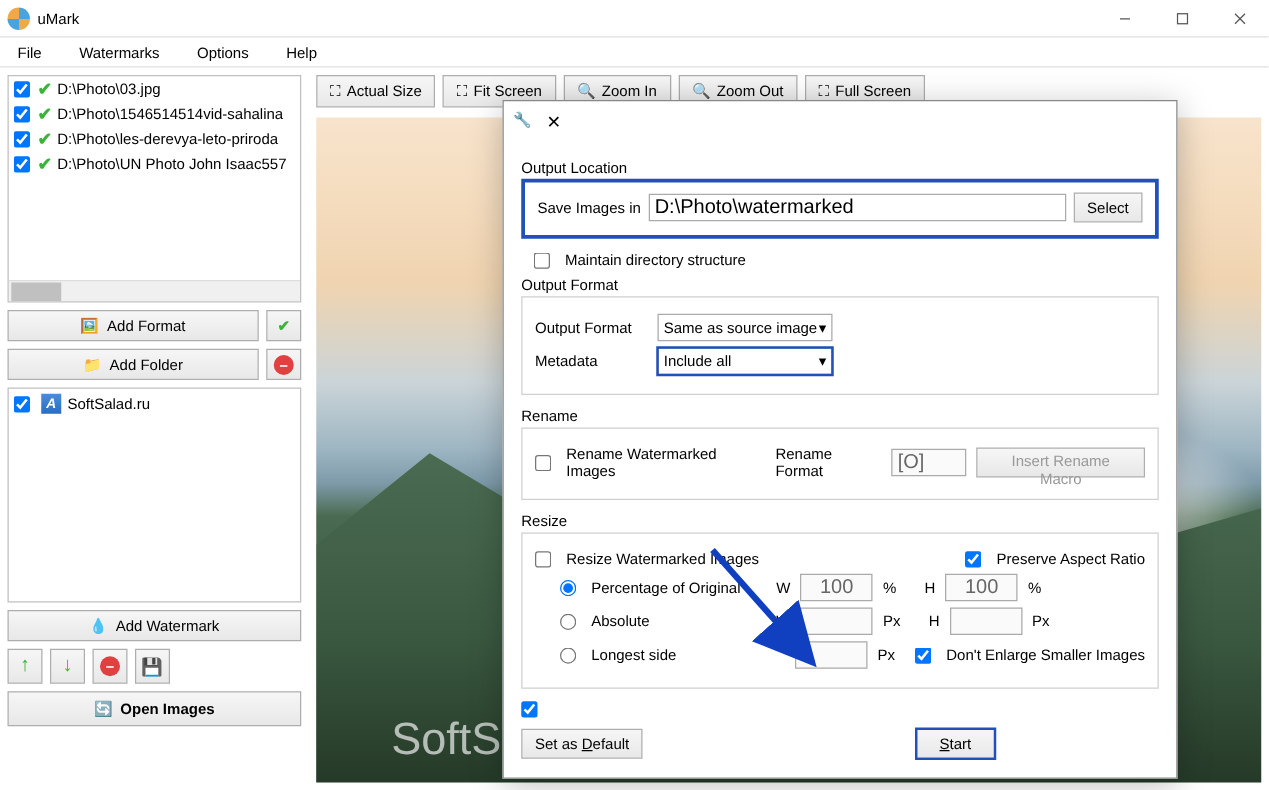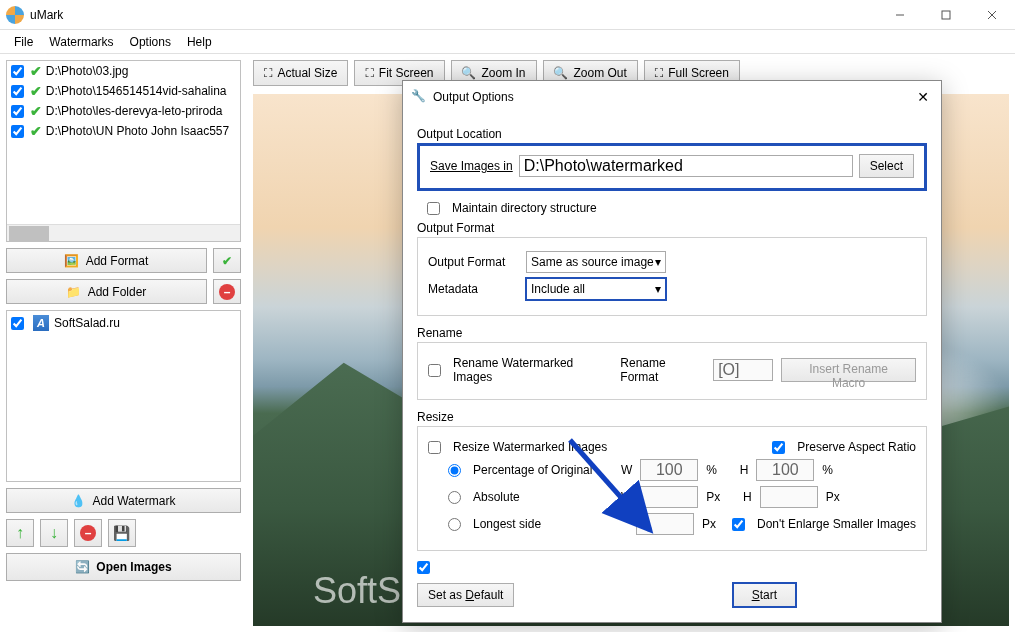--- a/index.html
+++ b/index.html
@@ -6,21 +6,21 @@
 body { background: #fff; width: 1015px; height: 632px; overflow: hidden; position: relative; }
 
 
 .titlebar { height: 30px; display: flex; align-items: center; padding-left: 6px; border-bottom: 1px solid #e0e0e0; }
 .titlebar .logo { width: 18px; height: 18px; border-radius: 50%; background: conic-gradient(#4aa3df 0 90deg, #f0a848 90deg 180deg, #4aa3df 180deg 270deg, #f0a848 270deg 360deg); margin-right: 6px; }
 .titlebar .title { flex: 1; font-size: 12px; }
 .titlebar .winbtn { width: 46px; height: 30px; display: flex; align-items: center; justify-content: center; }
 .titlebar .winbtn svg { stroke: #555; fill: none; }
 
 
-.menubar { height: 24px; display: flex; align-items: center; padding-left: 6px; gap: 0; border-bottom: 1px solid #e0e0e0; }
+.menubar { height: 24px; display: flex; align-items: center; padding-left: 6px; gap: 14px; border-bottom: 1px solid #e0e0e0; }
 .menubar .menuitem { padding: 3px 8px; cursor: default; }
 
 
 .main { display: flex; height: 578px; }
 .sidebar { width: 247px; padding: 6px; display: flex; flex-direction: column; gap: 6px; }
 .listbox { border: 1px solid #c0c0c0; background: #fff; height: 182px; overflow: hidden; display: flex; flex-direction: column; }
 .listbox .items { flex: 1; overflow: hidden; }
 .list-item { display: flex; align-items: center; padding: 2px 2px; gap: 4px; white-space: nowrap; }
 .list-item input[type=checkbox] { margin: 0 2px; }
 .check-green { color: #3bb33b; font-weight: bold; font-size: 14px; }
@@ -66,21 +66,21 @@
 .row label, .row span.lbl { font-size: 12px; }
 .txtin { border: 1px solid #aaa; padding: 2px 4px; height: 22px; font-size: 16px; }
 .selbox { border: 1px solid #aaa; padding: 2px 4px; height: 22px; font-size: 12px; background: #fff; min-width: 140px; display: inline-flex; align-items: center; justify-content: space-between; }
 .selbox.hl { outline: 2px solid #2050b8; outline-offset: -1px; }
 .smallbtn { border: 1px solid #adadad; background: linear-gradient(#f6f6f6,#e8e8e8); padding: 3px 10px; height: 24px; font-size: 12px; }
 .smallbtn:disabled, .smallbtn.disabled { color: #999; }
 .numin { width: 58px; text-align: center; }
 input[type=checkbox], input[type=radio] { margin-right: 4px; }
 
 .savein-row { display: flex; align-items: center; gap: 6px; }
-.savein-row .lbl { white-space: nowrap; text-decoration: underline; }
+.savein-row .lbl { white-space: nowrap; }
 .savein-row input { flex: 1; }
 
 .modal-footer { display: flex; gap: 10px; margin-top: 8px; align-items: center; }
 .modal-footer .spacer { flex: 1; }
 .startbtn { border: 2px solid #2050b8; background: linear-gradient(#f6f6f6,#e8e8e8); padding: 4px 18px; font-size: 12px; }
 .startbtn u { text-decoration: underline; }
 
 
 .arrow-svg { position: absolute; top: 430px; left: 560px; width: 130px; height: 130px; z-index: 200; }
 
@@ -230,21 +230,20 @@
       <div class="clouds"></div>
       <div class="mountain"></div>
       <div class="wmtext">SoftSalad.ru</div>
     </div>
   </div>
 </div>
 
 <div class="modal">
   <div class="modal-title">
     <span class="micon">🔧</span>
-    <span class="mtitle">Output Options</span>
     <span class="mclose">✕</span>
   </div>
   <div class="modal-body">
 
     <div class="section-label">Output Location</div>
     <div class="group highlight">
       <div class="savein-row">
         <span class="lbl">Save Images in</span>
         <input class="txtin" type="text" value="D:\Photo\watermarked" style="">
         <button class="smallbtn">Select</button>

